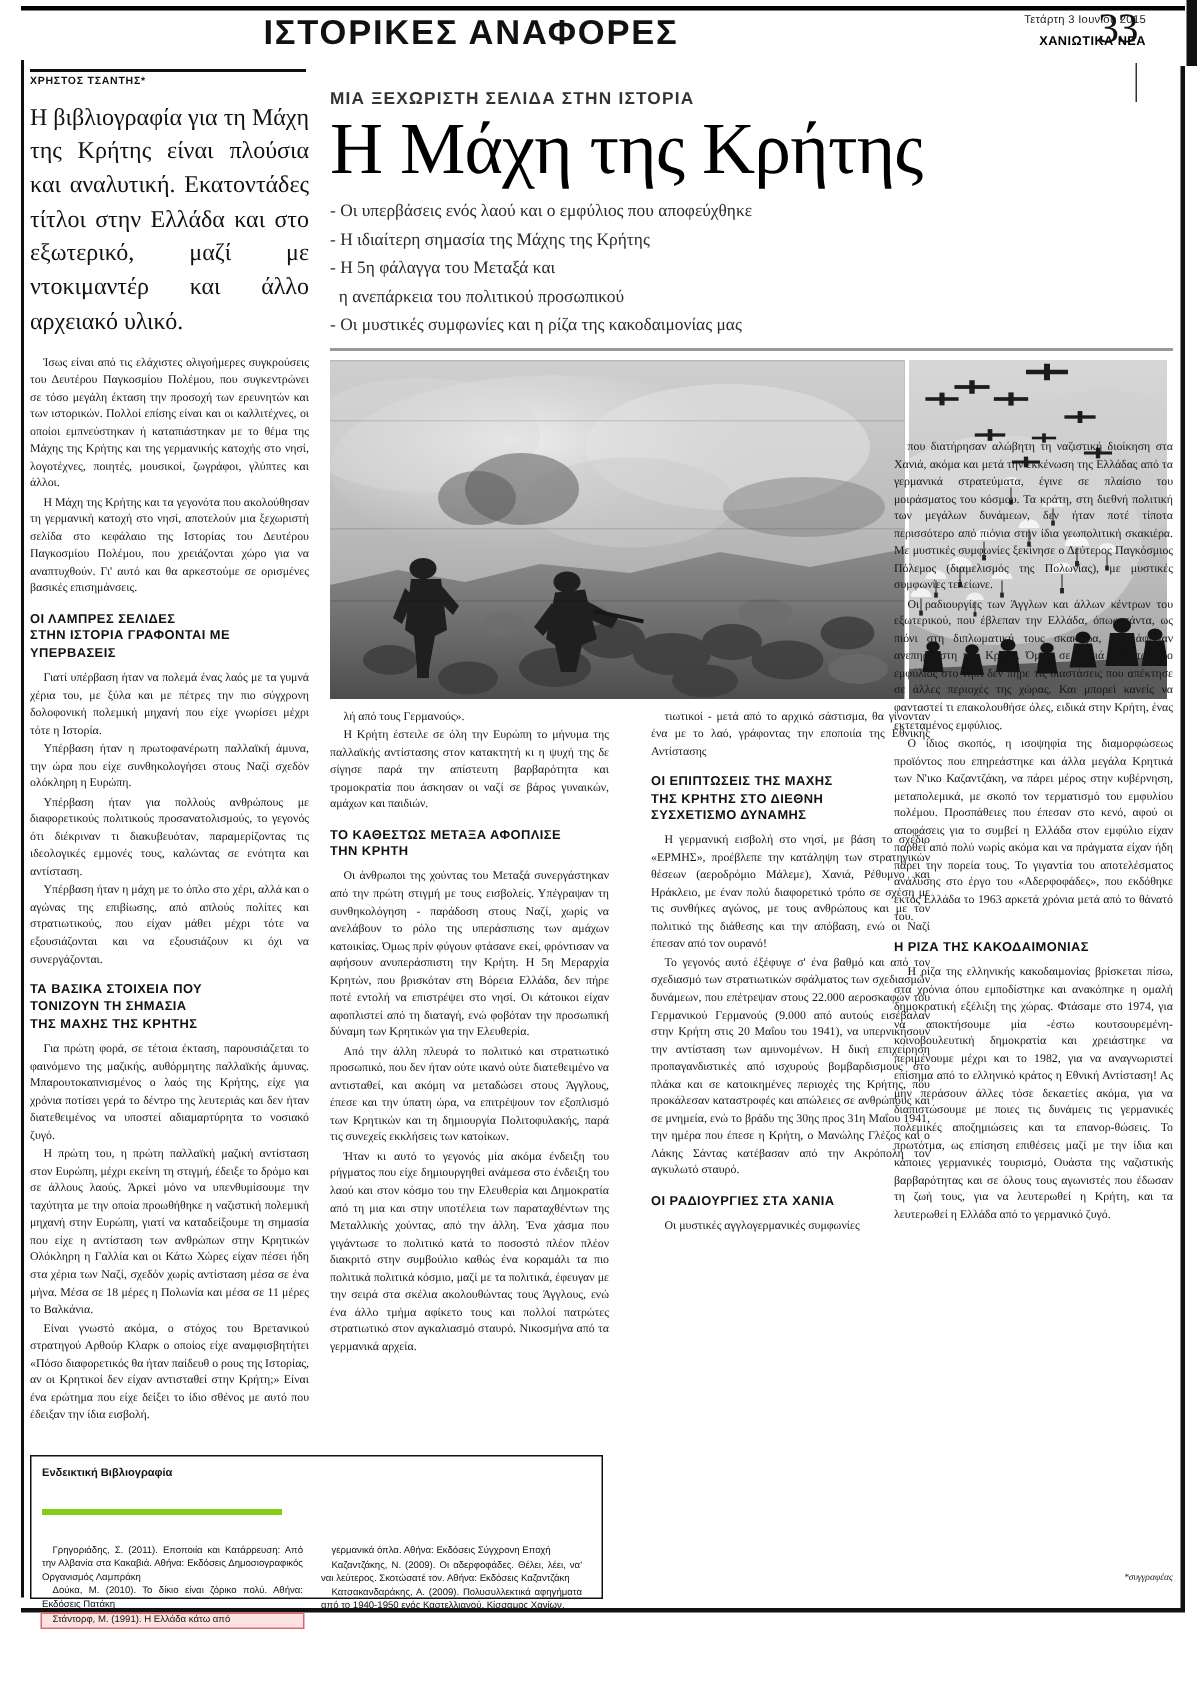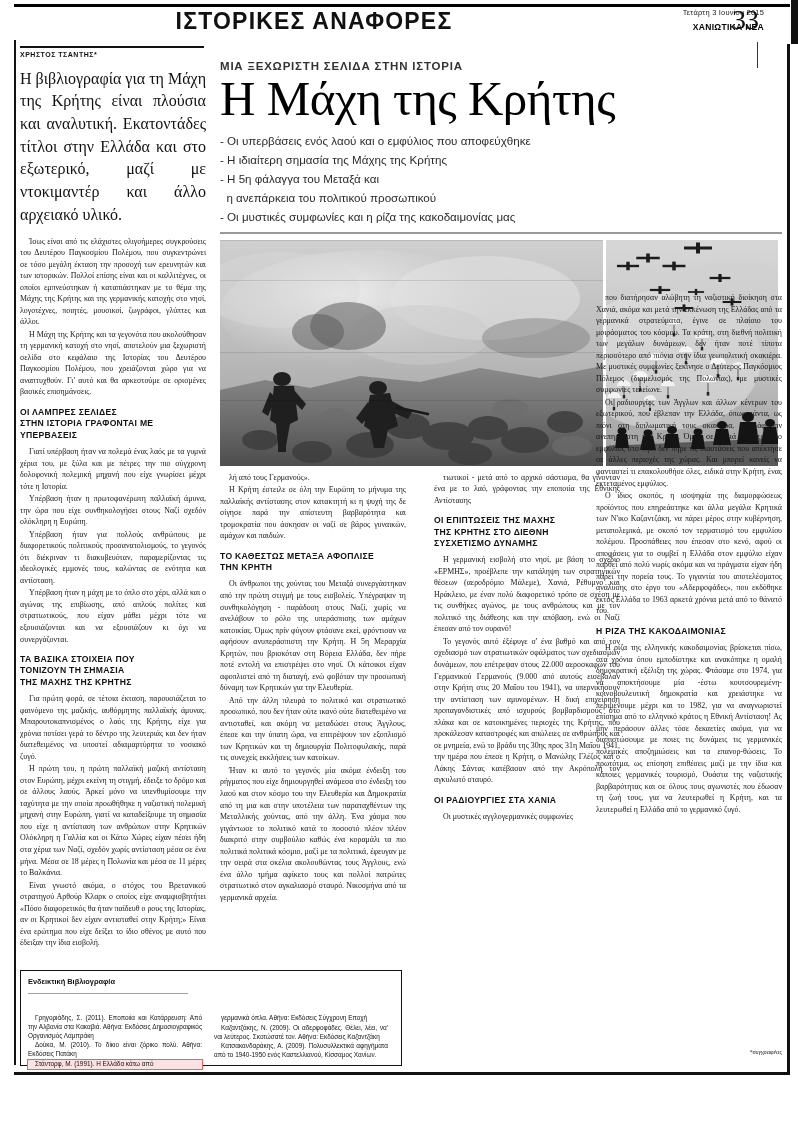--- a/index.html
+++ b/index.html
@@ -132,21 +132,21 @@
     line-height: 1.03;
     font-weight: 400;
     color: #000;
     margin: 0 0 8px 0;
     letter-spacing: -0.5px;
   }
   .bullets {
     list-style: none;
     margin: 6px 0 6px 0;
     padding: 0;
-    font-family: Liberation Sans, sans-serif;
+    font-family: Liberation Serif, serif;
     font-size: 11.6px;
     line-height: 1.62;
     color: #2b2b2b;
   }
   .bullets li { white-space: pre; }
   .head-rule { height: 1.2px; background: #999; margin: 6px 0 0 0; }
 
   
   .lead {
     font-family: "Liberation Serif", "DejaVu Serif", serif;
@@ -202,22 +202,22 @@
     height: 96px;
     border: 1.5px solid #111;
     padding: 6px 7px 5px 7px;
     background: #fff;
   }
   .biblio-title {
     font-family: "Liberation Sans", "DejaVu Sans", sans-serif;
     font-weight: bold;
     font-size: 7.4px;
     color: #111;
-    border-bottom: 1px solid #84cc16;
-    padding-bottom: 7px;
+    border-bottom: 4px solid #84cc16;
+    padding-bottom: 20px;
     margin-bottom: 20px;
     width: 160px;
   }
   .biblio-cols { display: flex; gap: 12px; }
   .biblio-col { width: 174px; }
   .biblio-item {
     font-family: "Liberation Sans", "DejaVu Sans", sans-serif;
     font-size: 6.4px;
     line-height: 1.38;
     text-align: justify;

